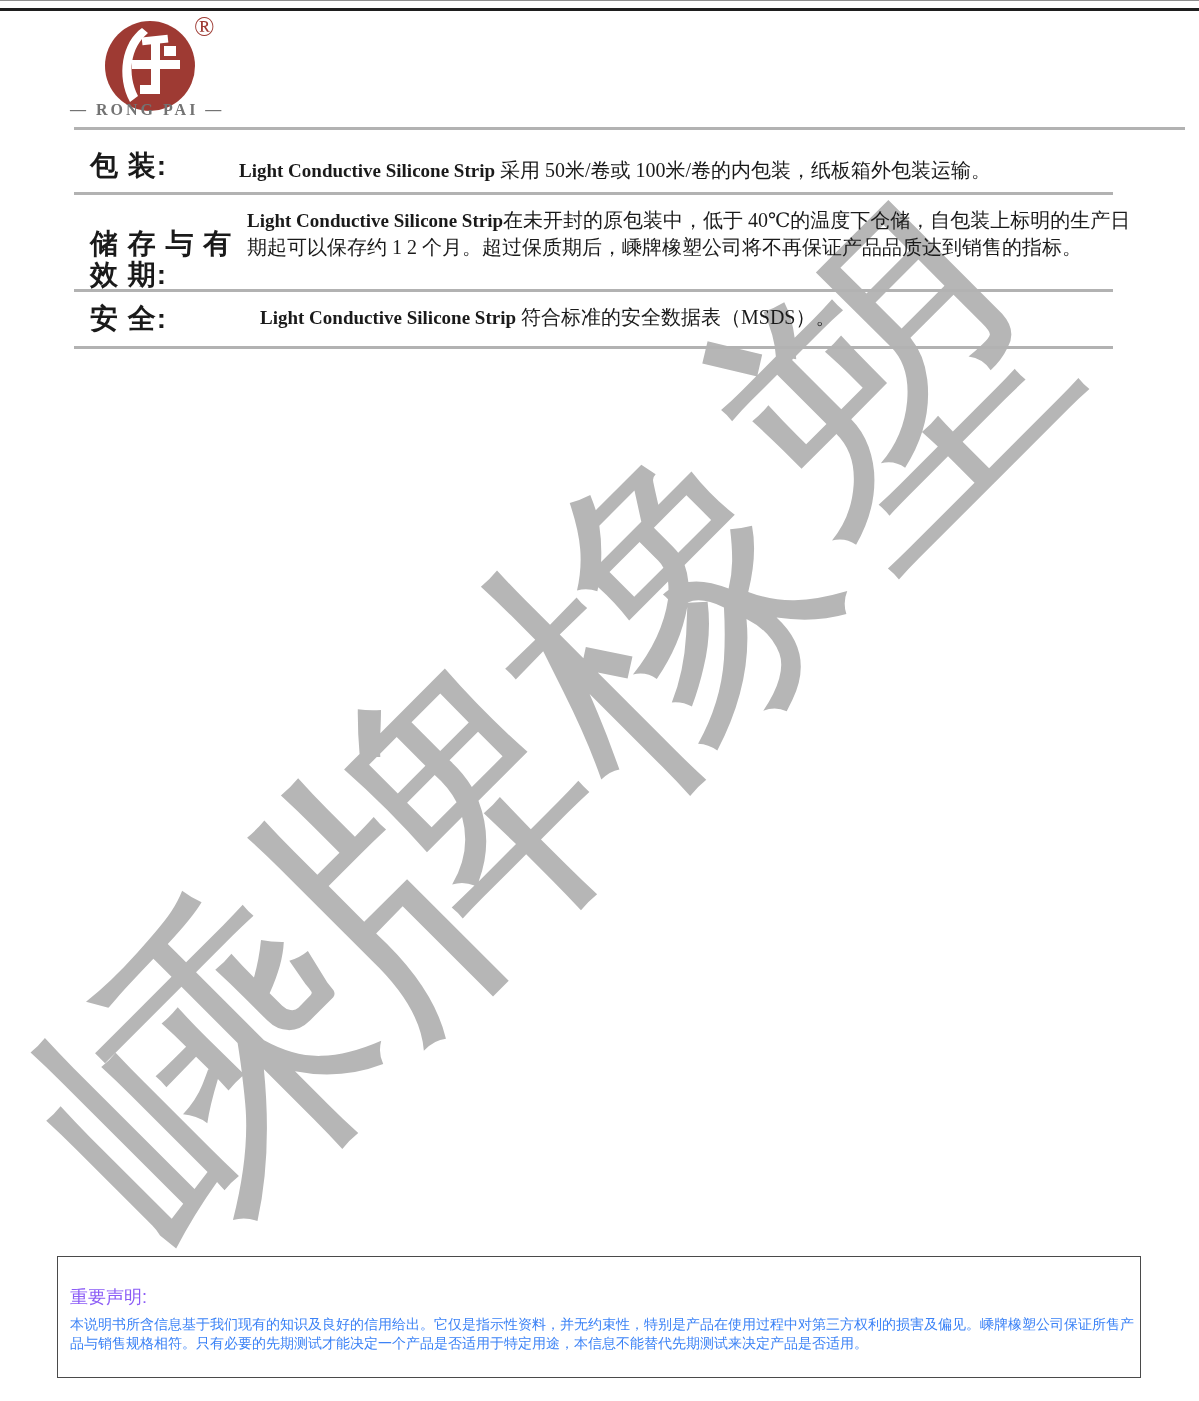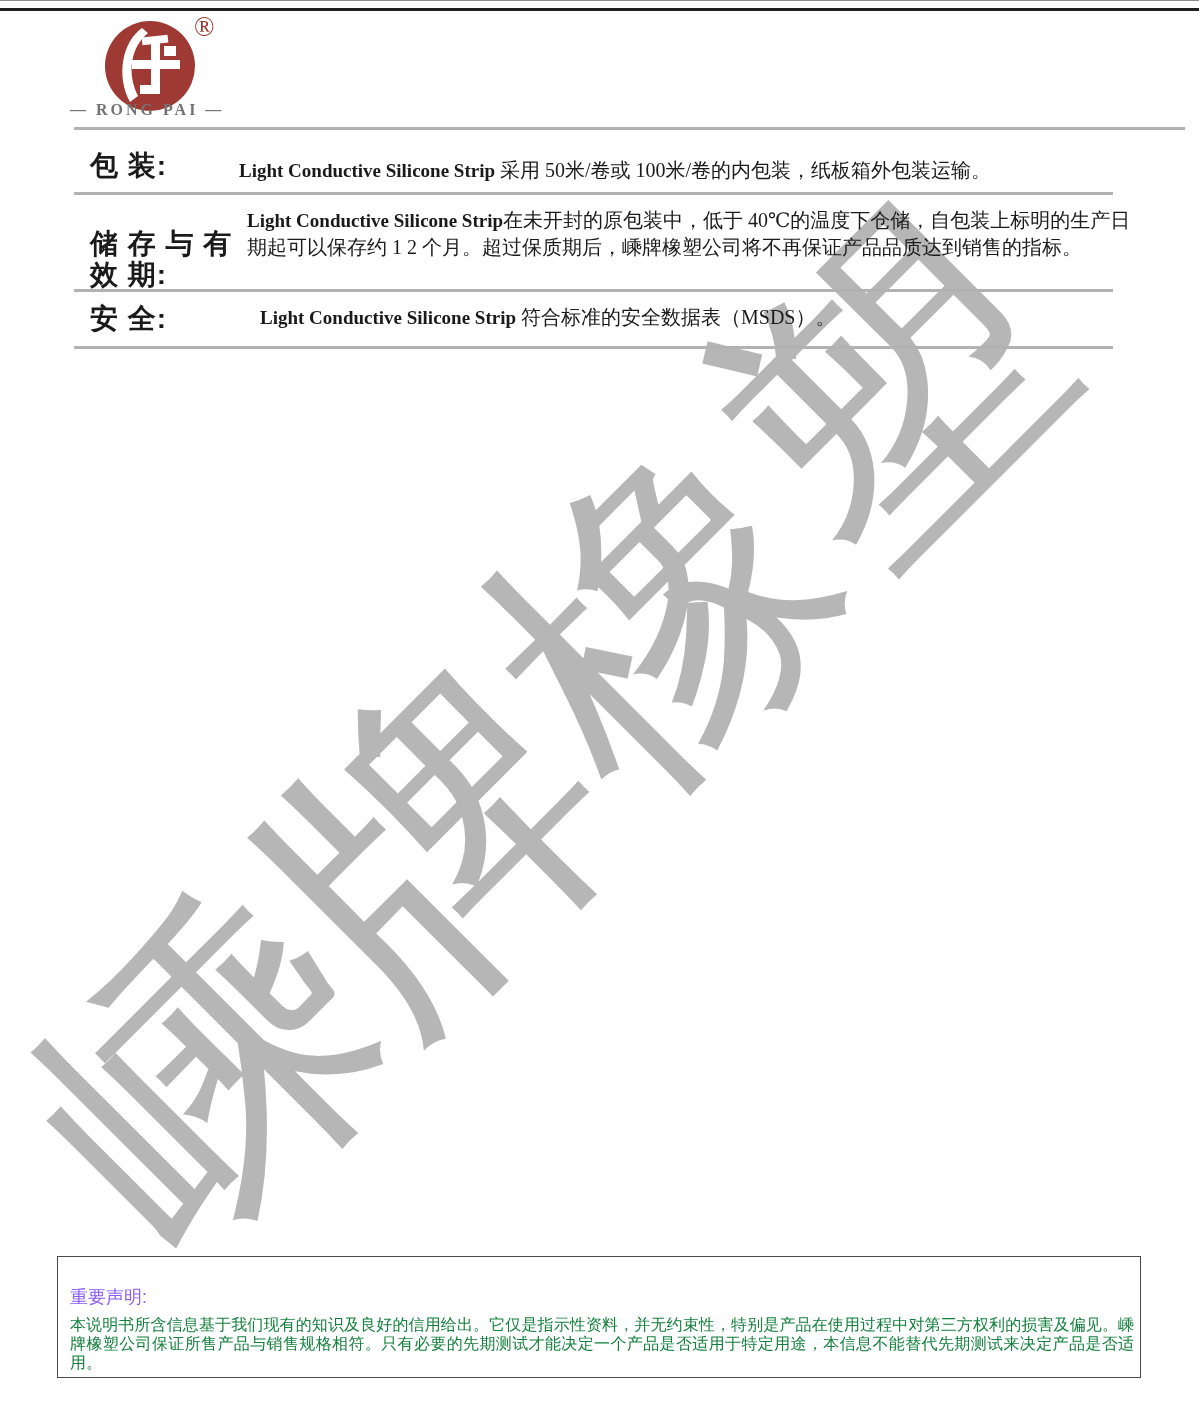--- a/index.html
+++ b/index.html
@@ -67,21 +67,21 @@
   .disclaimer{
     position:absolute;left:57px;top:1256px;width:1084px;height:122px;
     border:1px solid #4a4a4a;background:transparent;z-index:3;box-sizing:border-box;
   }
   .disclaimer-title{
     position:absolute;left:12px;top:28px;font-size:18px;color:#8b5cf6;
     font-family:"Liberation Sans","DejaVu Sans",sans-serif;
   }
   .disclaimer-body{
     position:absolute;left:12px;top:58px;width:1064px;
-    font-size:16px;line-height:19px;color:#15803d;text-align:justify;
+    font-size:14px;line-height:19px;color:#3b82f6;text-align:justify;
     font-family:"Liberation Sans","DejaVu Sans",sans-serif;
   }
 </style>
 </head>
 <body>
 
 <div class="page">
 
   <div class="hairline-top"></div>
   <div class="rule-top"></div>

